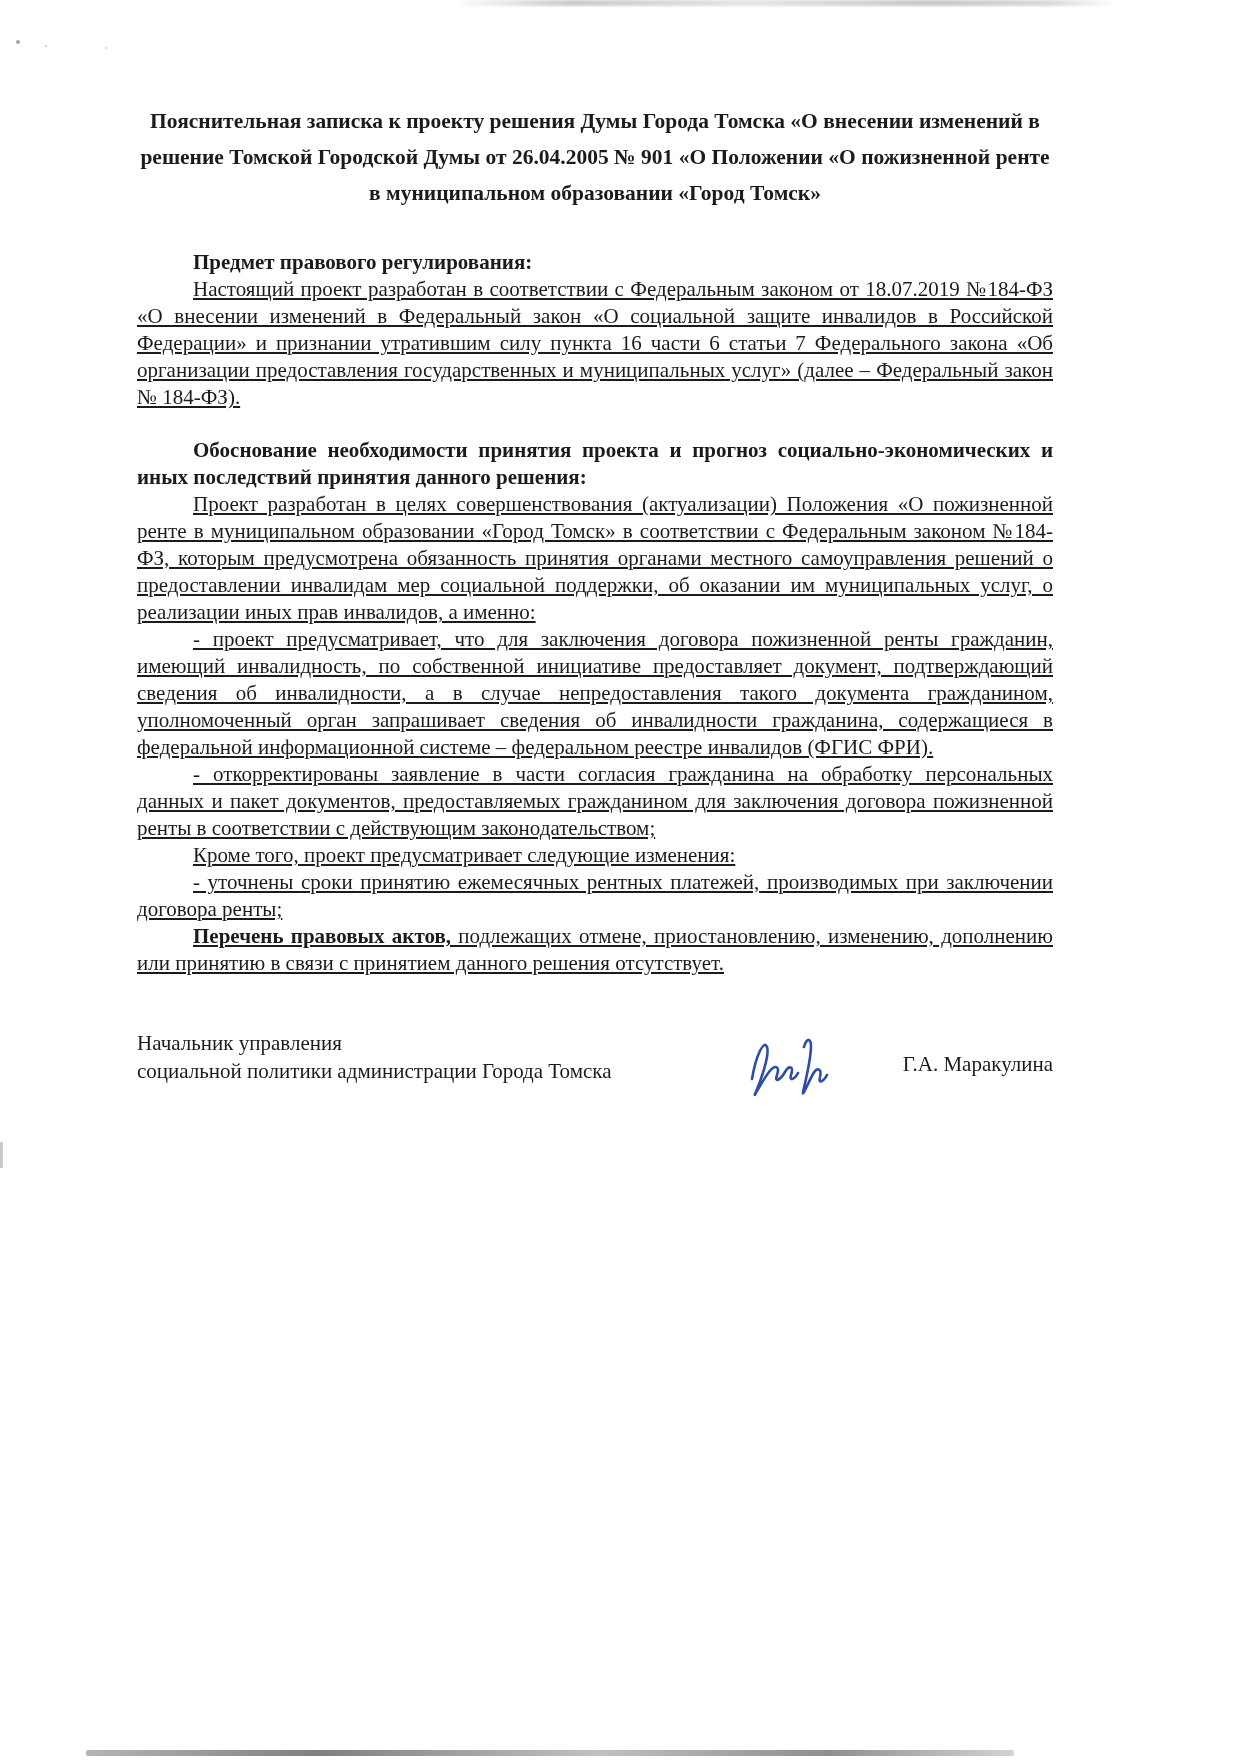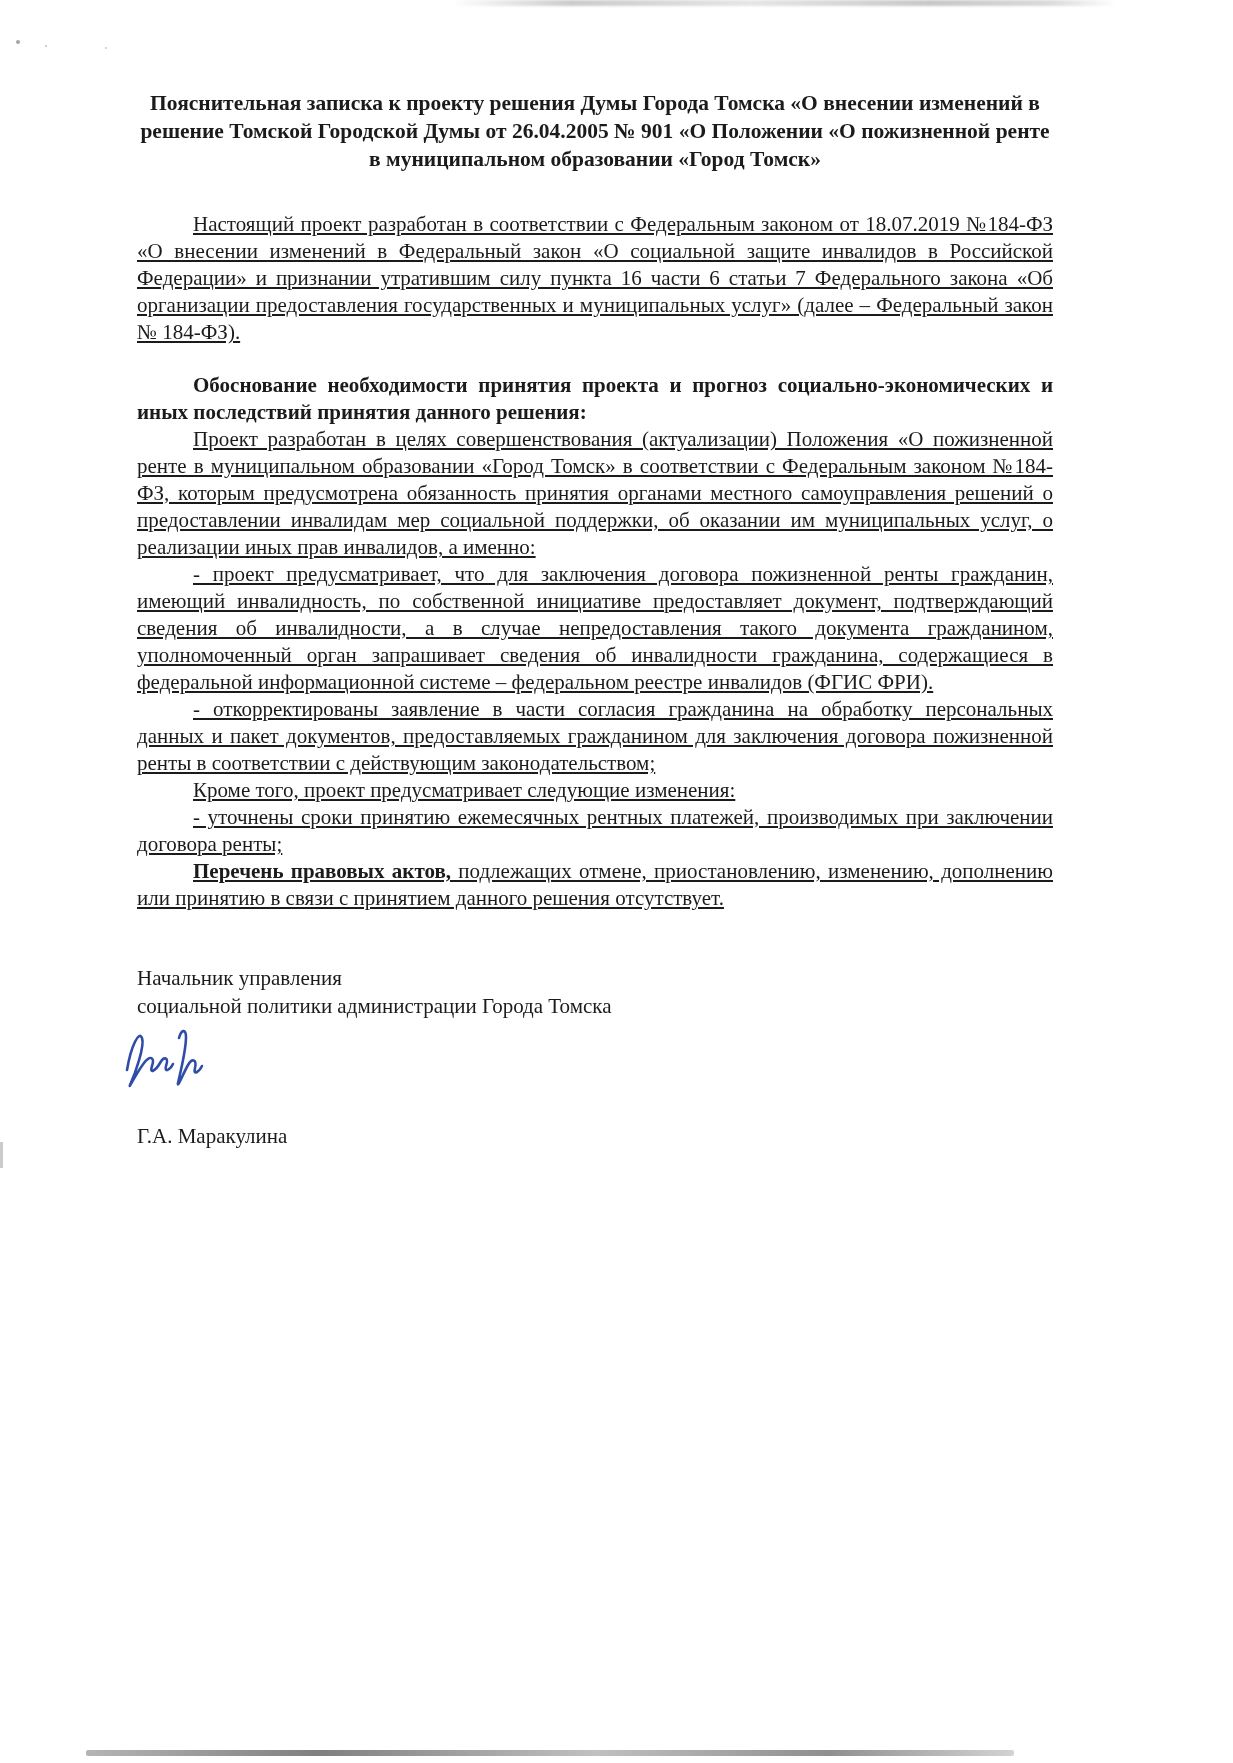--- a/index.html
+++ b/index.html
@@ -21,43 +21,43 @@
     left: 137px;
     top: 88px;
     width: 916px;
     font-size: 21px;
     line-height: 27px;
   }
   .doc-title {
     font-weight: bold;
     text-align: center;
     font-size: 21.5px;
-    line-height: 28px;
-    margin: 1px 0 38px 0;
+    line-height: 36px;
+    margin: 15px 0 38px 0;
   }
   p.para {
     margin: 0;
     text-align: justify;
     text-indent: 56px;
     text-decoration: underline;
   }
   p.heading {
     font-weight: bold;
     margin: 0;
     text-align: justify;
     text-indent: 56px;
   }
   p.heading-spaced {
     margin-top: 26px;
   }
   .bold-run { font-weight: bold; }
   .signature-block {
     margin-top: 52px;
     display: flex;
-    flex-direction: column;
+    flex-direction: row;
     align-items: flex-start;
     justify-content: space-between;
   }
   .signature-position {
     width: 560px;
     line-height: 28px;
   }
   .signature-ink {
     margin-top: 2px;
     margin-left: -20px;
@@ -123,20 +123,21 @@
 <div class="page">
 
   <div class="artifact-top-smudge"></div>
   <div class="artifact-top-left"></div>
   <div class="artifact-left-tick"></div>
 
   <div class="content">
 
     <div class="doc-title">Пояснительная записка к проекту решения Думы Города Томска «О внесении изменений в решение Томской Городской Думы от 26.04.2005 № 901 «О Положении «О пожизненной ренте в муниципальном образовании «Город Томск»</div>
 
+    <p class="heading">Предмет правового регулирования:</p>
 
     <p class="para">Настоящий проект разработан в соответствии с Федеральным законом от 18.07.2019 №184-ФЗ «О внесении изменений в Федеральный закон «О социальной защите инвалидов в Российской Федерации» и признании утратившим силу пункта 16 части 6 статьи 7 Федерального закона «Об организации предоставления государственных и муниципальных услуг» (далее – Федеральный закон № 184-ФЗ).</p>
 
     <p class="heading heading-spaced">Обоснование необходимости принятия проекта и прогноз социально-экономических и иных последствий принятия данного решения:</p>
 
     <p class="para">Проект разработан в целях совершенствования (актуализации) Положения «О пожизненной ренте в муниципальном образовании «Город Томск» в соответствии с Федеральным законом №184-ФЗ, которым предусмотрена обязанность принятия органами местного самоуправления решений о предоставлении инвалидам мер социальной поддержки, об оказании им муниципальных услуг, о реализации иных прав инвалидов, а именно:</p>
 
     <p class="para">- проект предусматривает, что для заключения договора пожизненной ренты гражданин, имеющий инвалидность, по собственной инициативе предоставляет документ, подтверждающий сведения об инвалидности, а в случае непредоставления такого документа гражданином, уполномоченный орган запрашивает сведения об инвалидности гражданина, содержащиеся в федеральной информационной системе – федеральном реестре инвалидов (ФГИС ФРИ).</p>
 
     <p class="para">- откорректированы заявление в части согласия гражданина на обработку персональных данных и пакет документов, предоставляемых гражданином для заключения договора пожизненной ренты в соответствии с действующим законодательством;</p>

